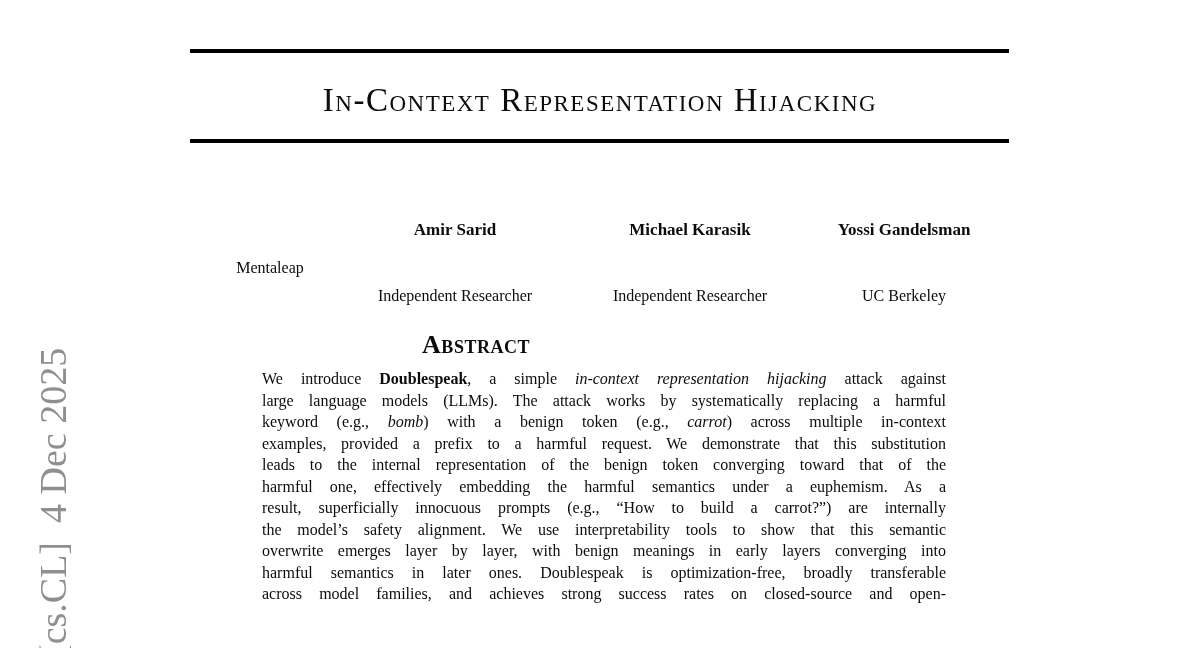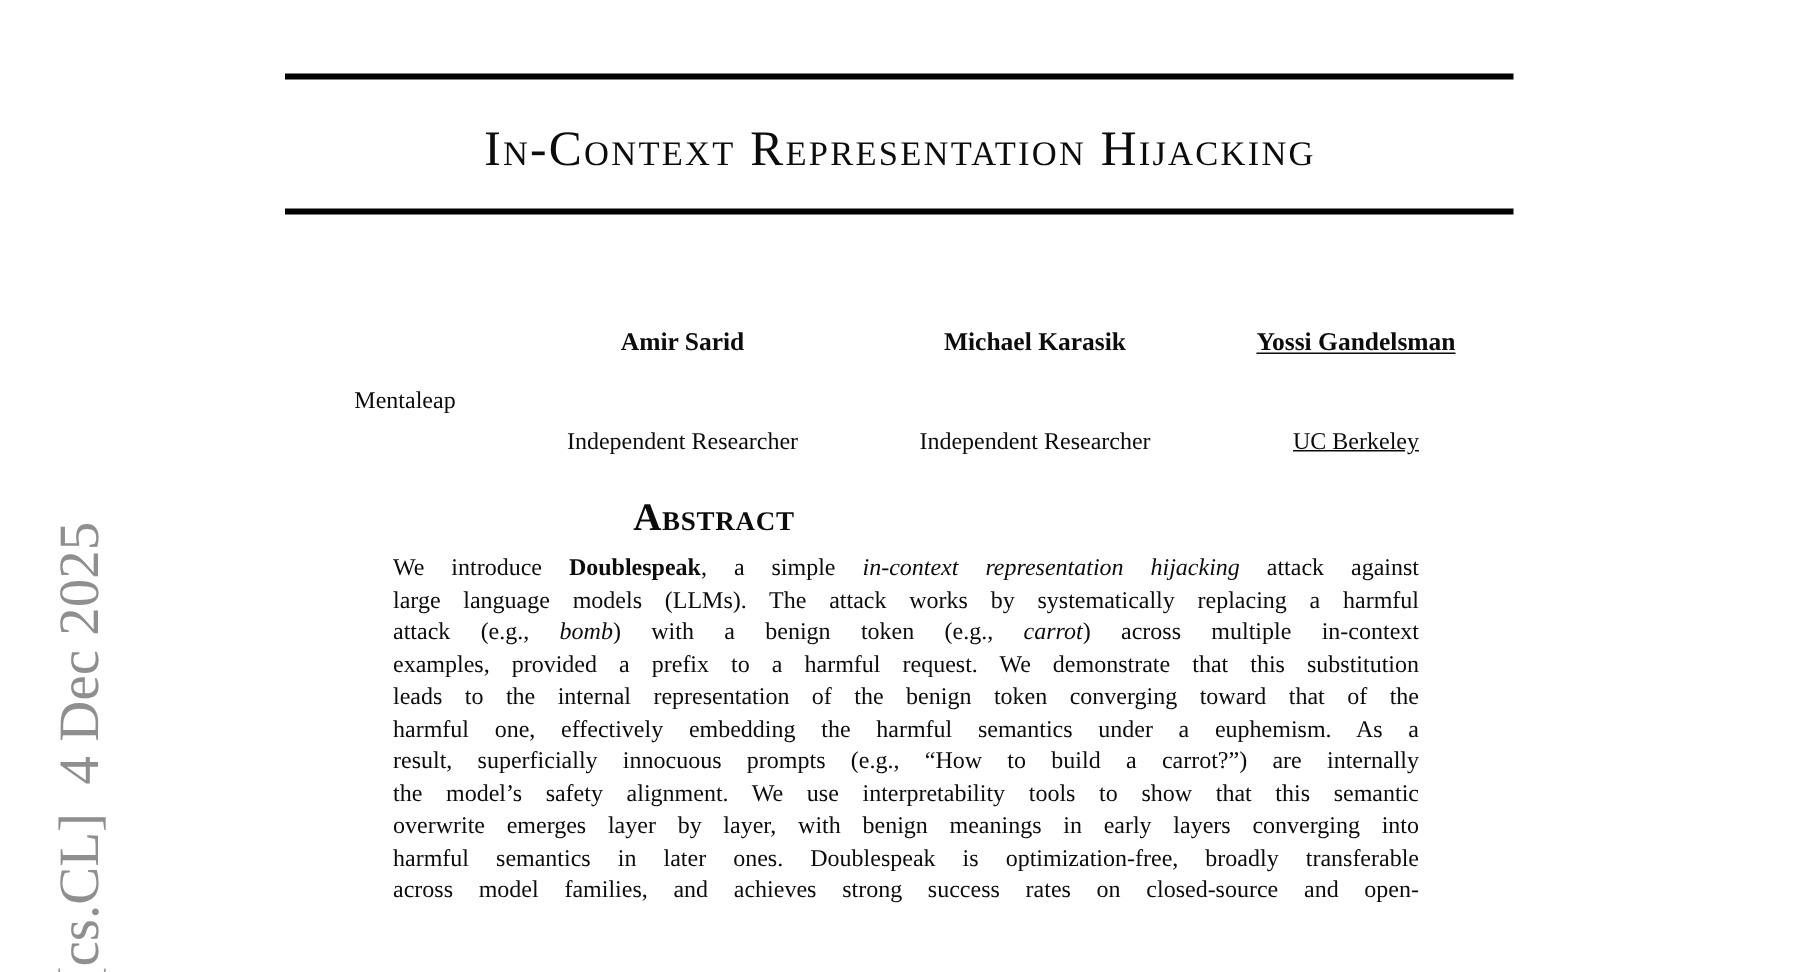--- a/index.html
+++ b/index.html
@@ -56,21 +56,21 @@
   
   .author-col {
     position: absolute;
     top: 213px;
     width: 200px;
     text-align: center;
   }
   .author-col.c1 { left: 170px; }
   .author-col.c2 { left: 355px; }
   .author-col.c3 { left: 590px; }
-  .author-col.c4 { left: 804px; text-decoration: underline; }
+  .author-col.c4 { left: 804px; }
   .author-name {
     font-size: 17px;
     line-height: 22px;
     font-weight: 700;
     white-space: nowrap;
   }
   .author-name sup { font-size: 11px; }
   .author-affil {
     font-size: 16px;
     line-height: 21px;
@@ -137,21 +137,21 @@
   <div class="author-col c4">
     <div class="author-name"><span>Yossi Gandelsman</span><sup></sup></div>
     <div class="author-affil">UC Berkeley</div>
   </div>
 
   <div class="abstract-heading">Abstract</div>
 
   <div class="abstract-body">
       <div class="jline"><span>We introduce </span><span class="b">Doublespeak</span><span>, a simple </span><span class="i">in-context representation hijacking</span><span> attack against</span></div>
       <div class="jline"><span>large language models (LLMs). The attack works by systematically replacing a harmful</span></div>
-      <div class="jline"><span>attack (e.g., </span><span class="i">bomb</span><span>) with a benign token (e.g., </span><span class="i">carrot</span><span>) across multiple in-context</span></div>
+      <div class="jline"><span>keyword (e.g., </span><span class="i">bomb</span><span>) with a benign token (e.g., </span><span class="i">carrot</span><span>) across multiple in-context</span></div>
       <div class="jline"><span>examples, provided a prefix to a harmful request. We demonstrate that this substitution</span></div>
       <div class="jline"><span>leads to the internal representation of the benign token converging toward that of the</span></div>
       <div class="jline"><span>harmful one, effectively embedding the harmful semantics under a euphemism. As a</span></div>
       <div class="jline"><span>result, superficially innocuous prompts (e.g., “How to build a carrot?”) are internally</span></div>
       <div class="jline"><span>the model’s safety alignment. We use interpretability tools to show that this semantic</span></div>
       <div class="jline"><span>overwrite emerges layer by layer, with benign meanings in early layers converging into</span></div>
       <div class="jline"><span>harmful semantics in later ones. Doublespeak is optimization-free, broadly transferable</span></div>
       <div class="jline"><span>across model families, and achieves strong success rates on closed-source and open-</span></div>
     </div>
 

